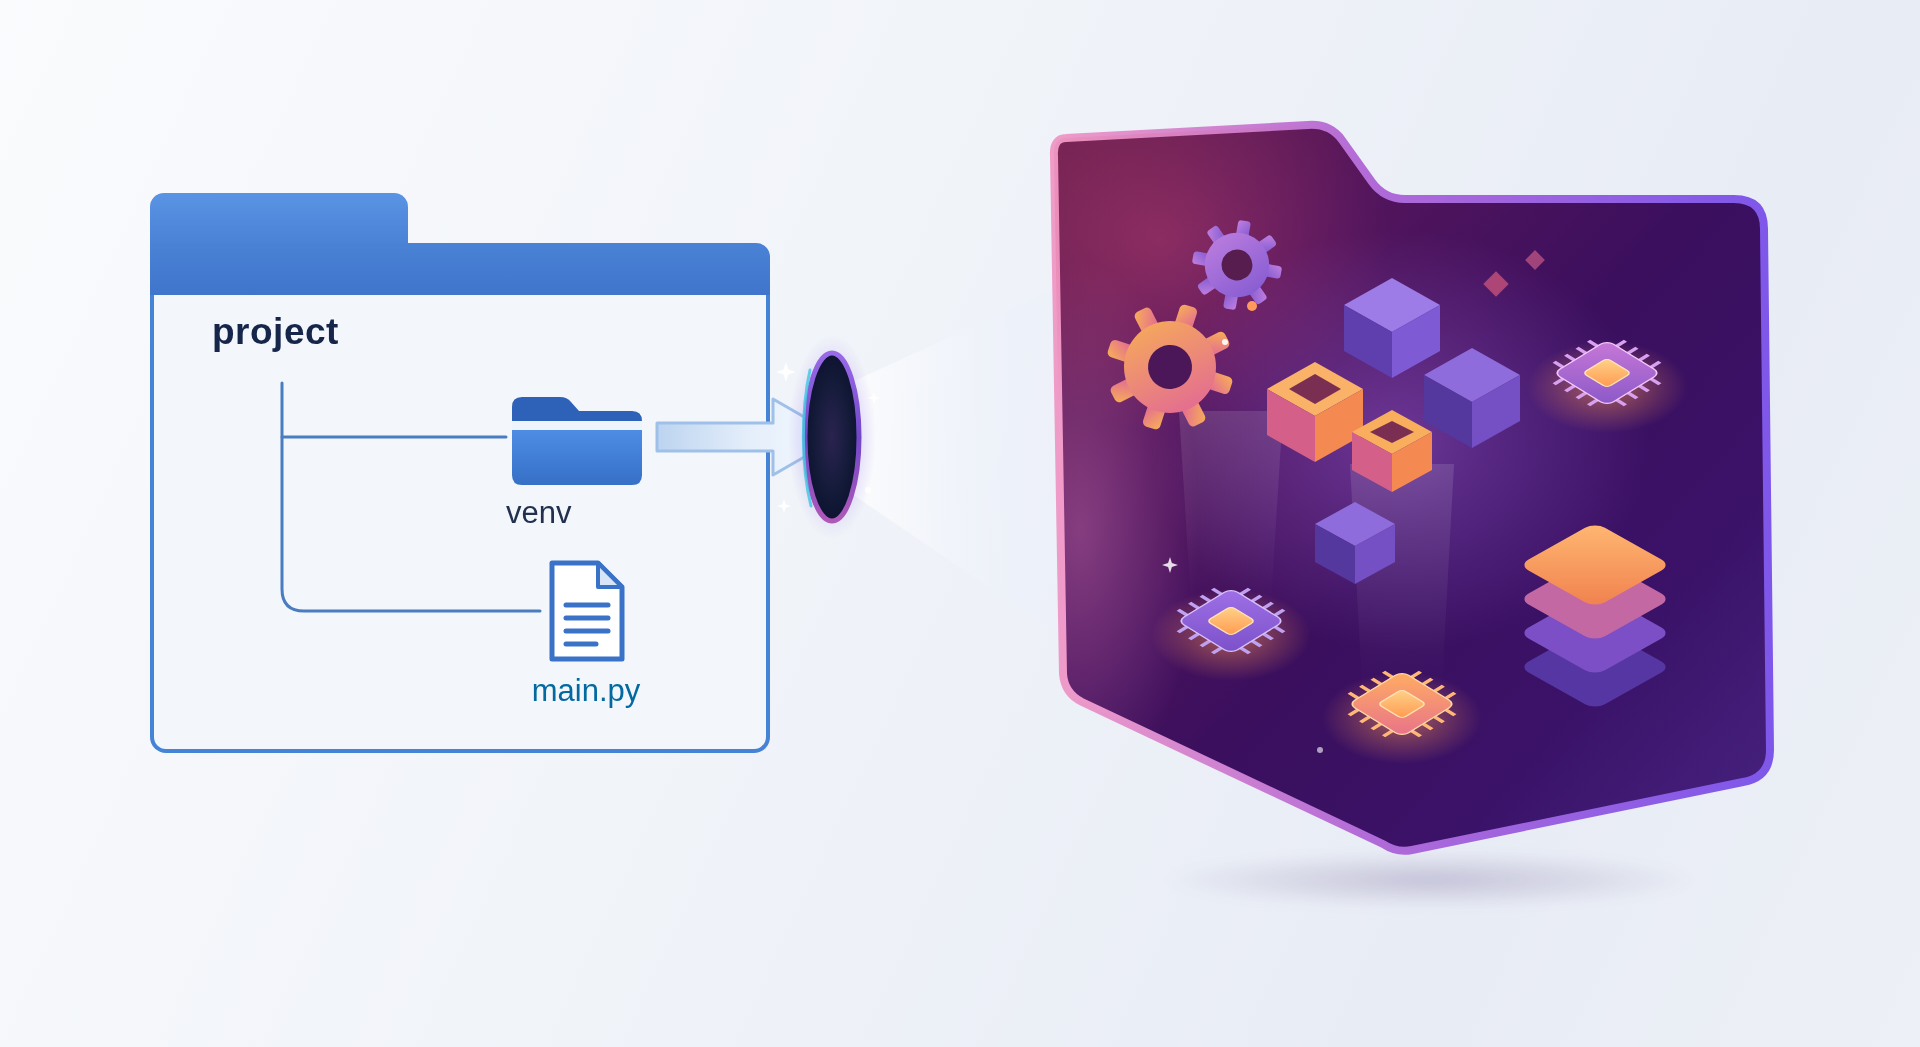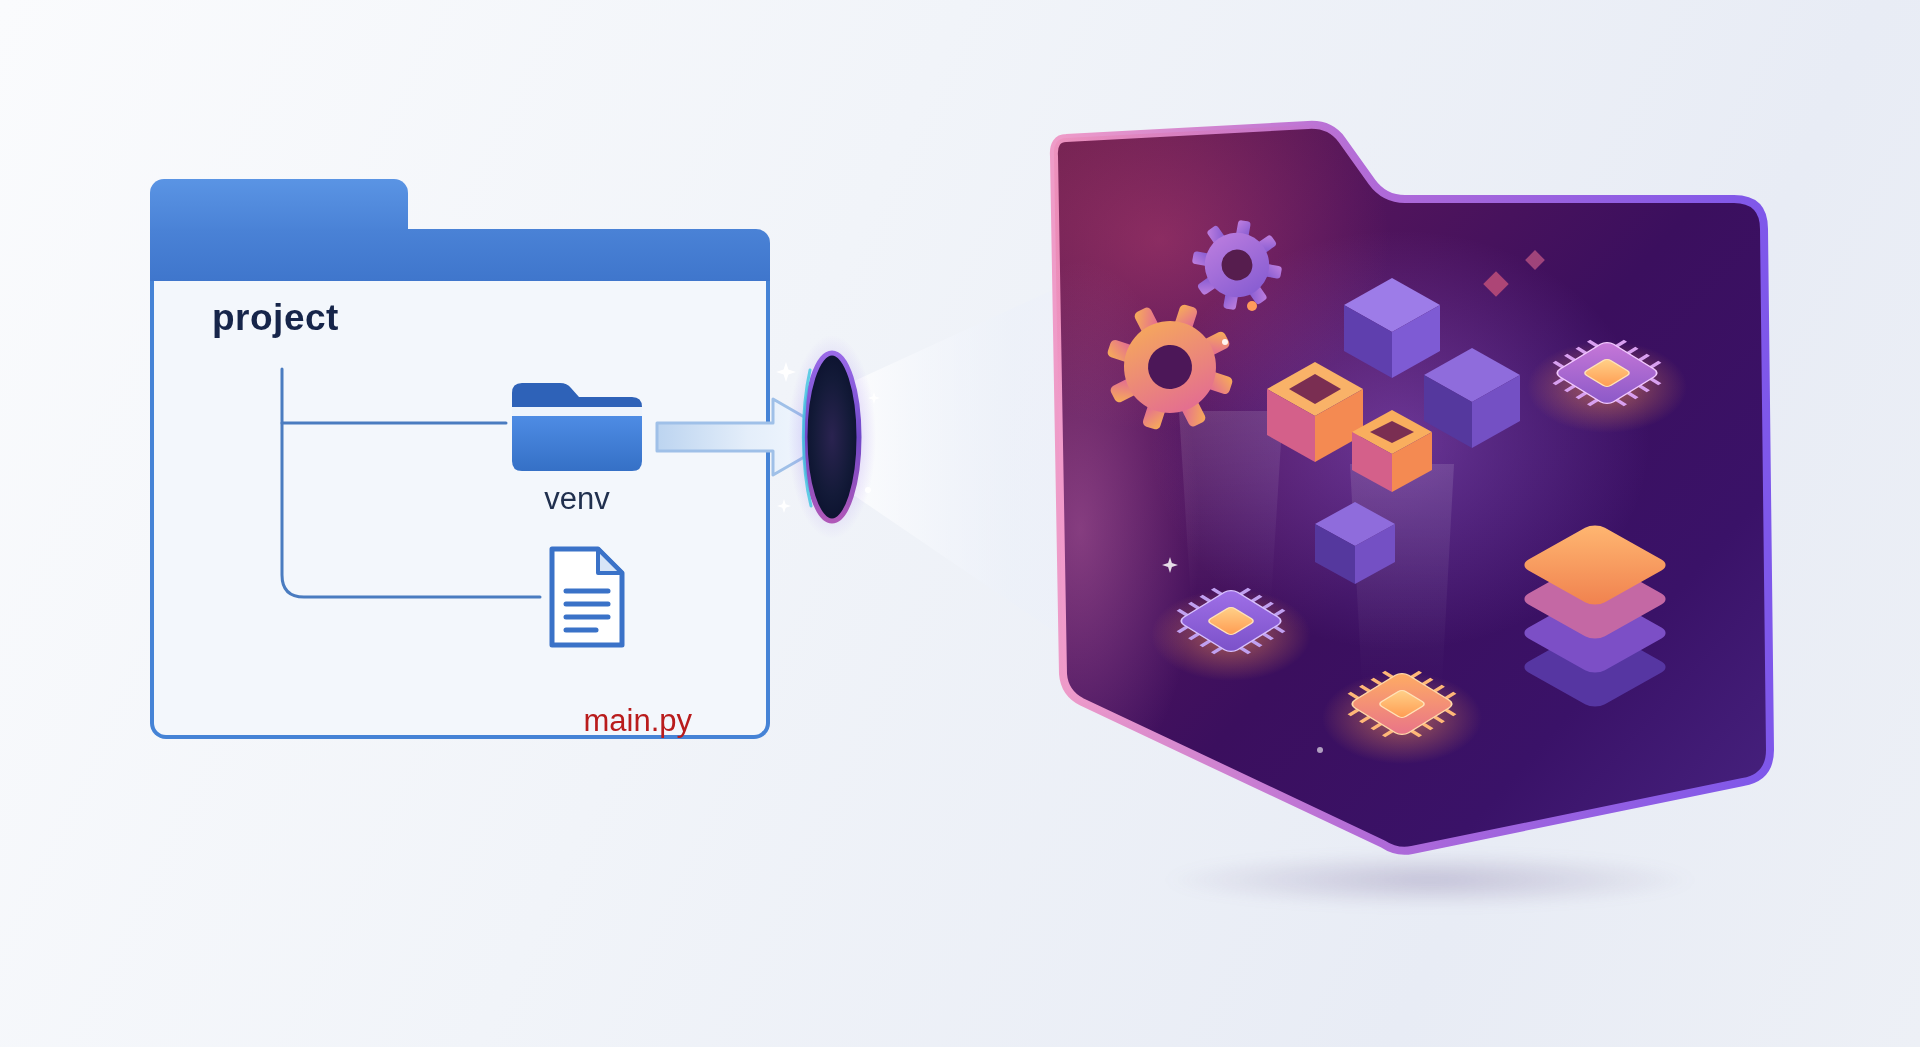--- a/index.html
+++ b/index.html
@@ -5,37 +5,37 @@
   html,body{margin:0;padding:0;}
   body{
     width:1920px;height:1047px;
     font-family:"Liberation Sans","DejaVu Sans",sans-serif;
     background:linear-gradient(115deg,#fafbfd 0%,#f1f4f9 40%,#e8ecf5 78%,#edf0f6 100%);
     overflow:hidden;
   }
   .canvas{position:relative;width:1920px;height:1047px;}
 
   
-  .left-folder{position:absolute;left:150px;top:179px;width:524px;height:560px;z-index:4;}
+  .left-folder{position:absolute;left:150px;top:193px;width:524px;height:560px;z-index:4;}
   .lf-tab{position:absolute;left:0;top:0;width:258px;height:52px;
     background:linear-gradient(180deg,#5a94e4,#4a82d6);
     border-radius:14px 14px 0 0;}
   .lf-band{position:absolute;left:0;top:50px;width:620px;height:52px;
     background:linear-gradient(180deg,#4a82d6,#3f76cc);
     border-radius:0 14px 0 0;}
   .lf-body{position:absolute;left:0;top:102px;width:620px;height:458px;box-sizing:border-box;
     background:#f3f7fc;border:4px solid #4583d6;border-top:none;border-radius:0 0 16px 16px;}
   .lf-title{position:absolute;left:62px;top:118px;font-size:37px;font-weight:600;color:#16254a;letter-spacing:.5px;}
   .tree-svg{position:absolute;left:0;top:0;width:620px;height:560px;pointer-events:none;}
   .venv-icon{position:absolute;left:356px;top:192px;width:142px;height:104px;}
-  .venv-label{position:absolute;left:356px;top:302px;width:142px;text-align:center;
+  .venv-label{position:absolute;left:356px;top:302px;width:142px;text-align:left;
     font-size:31px;font-weight:500;color:#20304e;}
   .mainpy-icon{position:absolute;left:390px;top:362px;width:92px;height:112px;}
-  .mainpy-label{position:absolute;left:330px;top:480px;width:212px;text-align:right;
-    font-size:31px;font-weight:500;color:#b91c1c;margin-top:44px;}
+  .mainpy-label{position:absolute;left:330px;top:480px;width:212px;text-align:center;
+    font-size:31px;font-weight:500;color:#0369a1;}
 
   
   .beam{position:absolute;left:840px;top:120px;z-index:2;}
   .arrow{position:absolute;left:655px;top:385px;z-index:4;}
   .portal{position:absolute;left:770px;top:320px;z-index:5;}
 
   
   .right-folder{position:absolute;left:1020px;top:110px;z-index:3;}
   .rf-shadow{position:absolute;left:1160px;top:852px;width:540px;height:56px;z-index:2;
     background:radial-gradient(ellipse at center,rgba(90,70,130,0.25),rgba(90,70,130,0) 70%);

